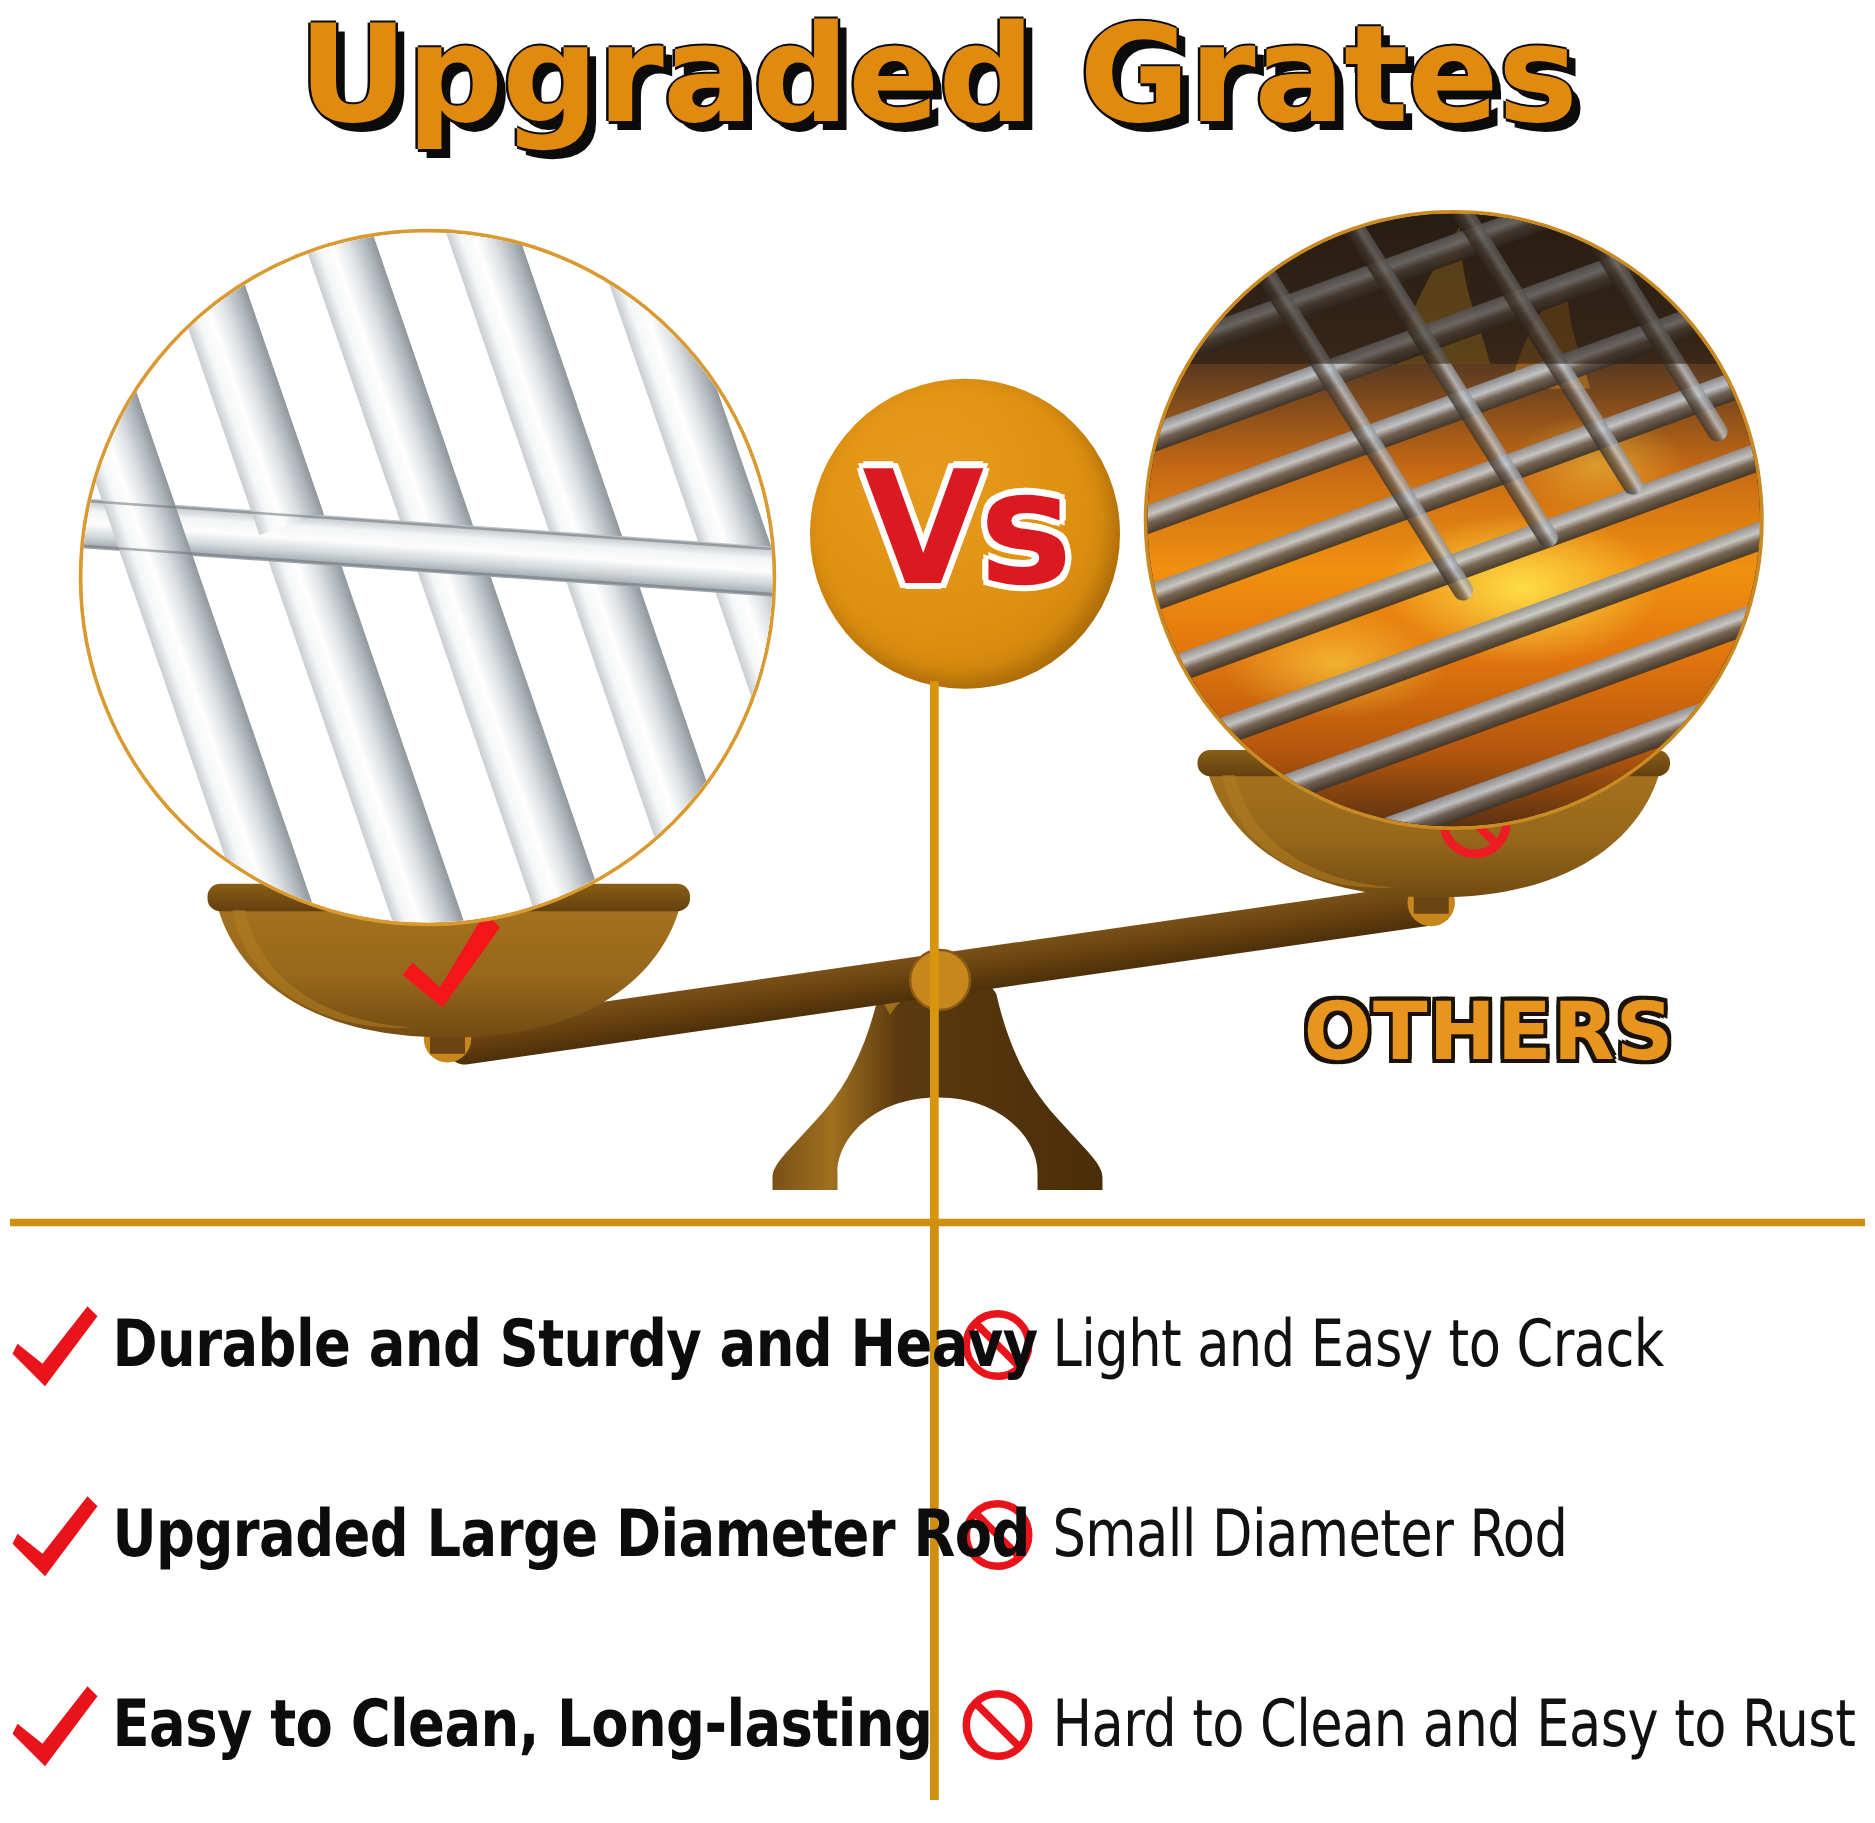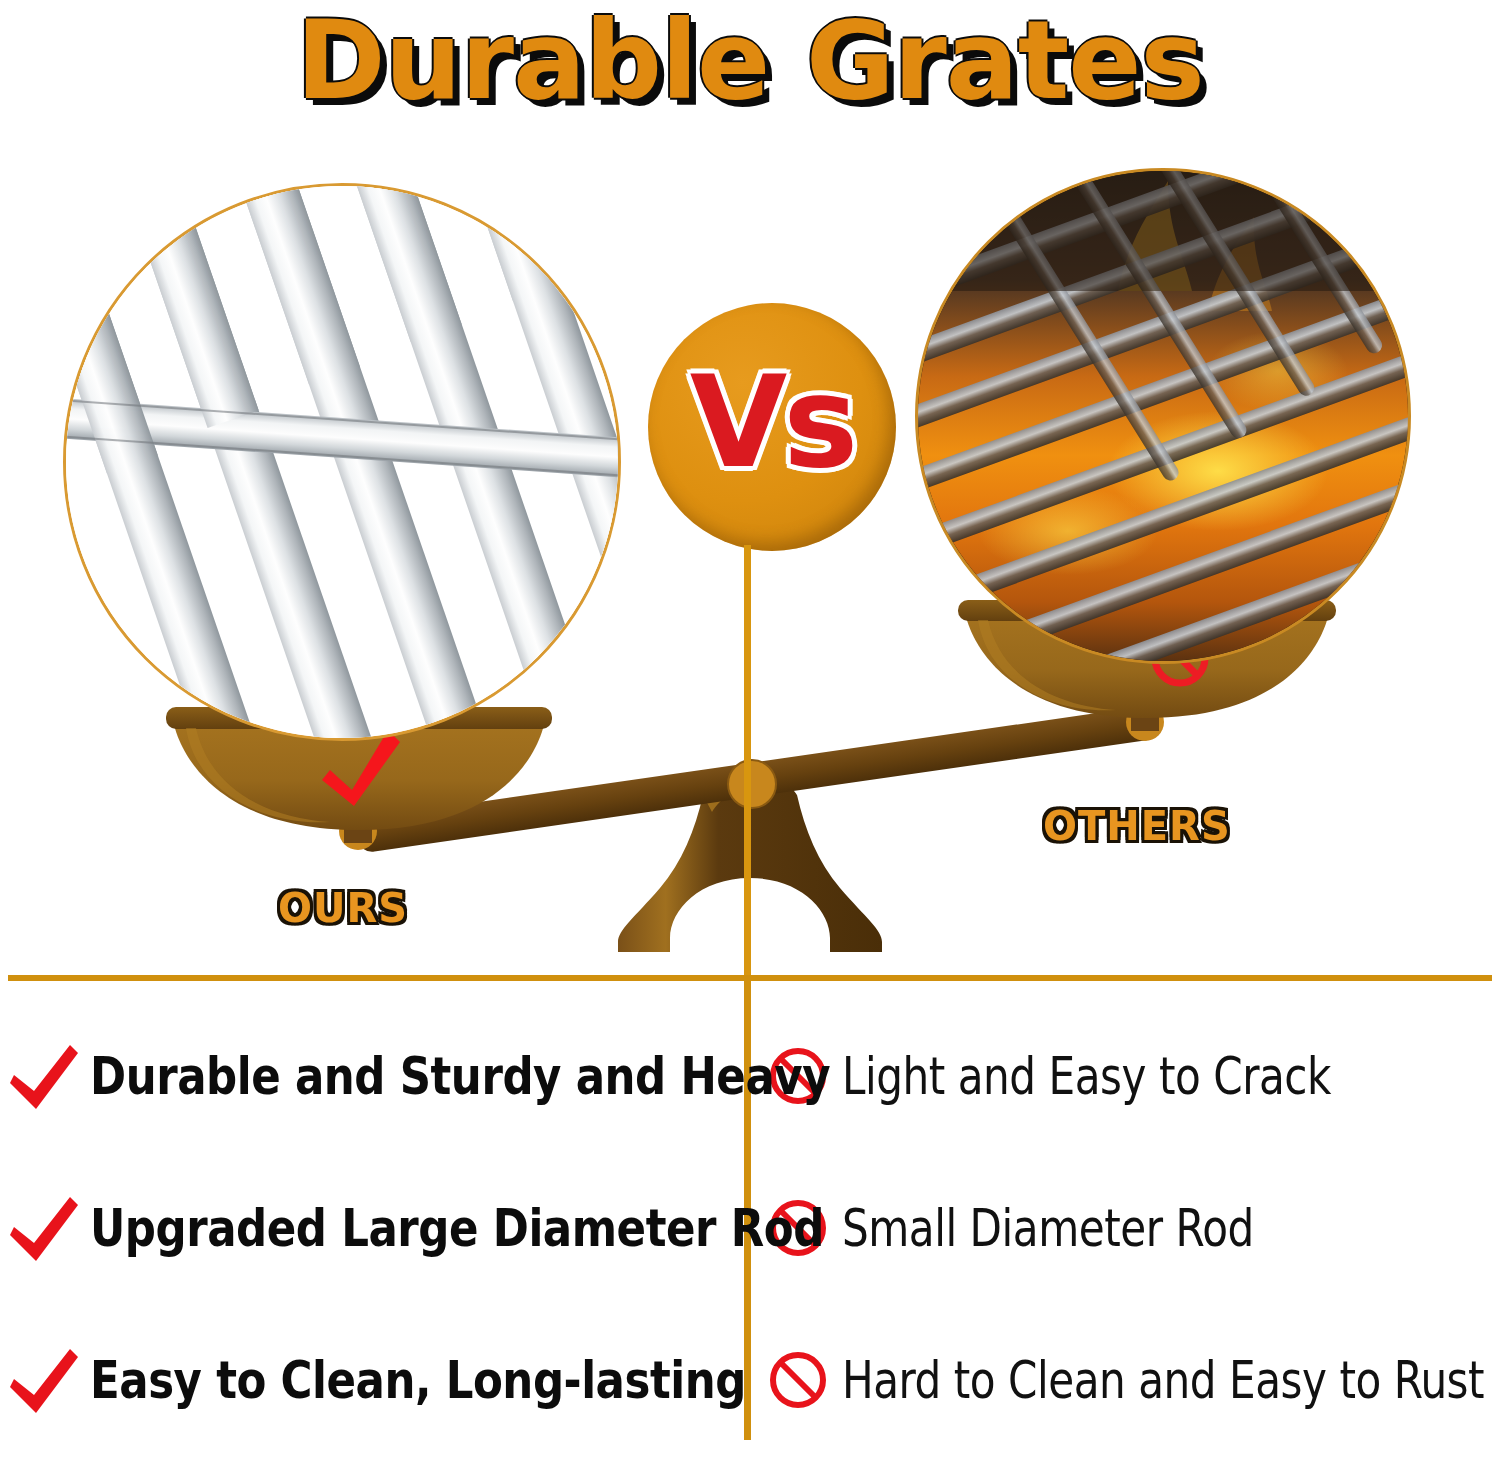--- a/index.html
+++ b/index.html
@@ -71,21 +71,21 @@
       0 -5px 0 #fff, 0 5px 0 #fff, -5px 0 0 #fff, 5px 0 0 #fff;
     user-select: none;
     transform: translateY(-4px);
   }
 
   
   .pan-label {
     position: absolute;
     font-family: "DejaVu Sans", "Liberation Sans", sans-serif;
     font-weight: bold;
-    font-size: 40px;
+    font-size: 64px;
     line-height: 56px;
     color: #E89520;
     text-shadow:
       -3px -3px 0 #1a1206, 3px -3px 0 #1a1206,
       -3px 3px 0 #1a1206, 3px 3px 0 #1a1206,
       0 -3px 0 #1a1206, 0 3px 0 #1a1206,
       -3px 0 0 #1a1206, 3px 0 0 #1a1206;
     letter-spacing: 1px;
     user-select: none;
     white-space: nowrap;
@@ -196,21 +196,21 @@
     transform: scaleX(0.90);
     transform-origin: left center;
     letter-spacing: -0.5px;
   }
 </style>
 </head>
 <body>
 
 <div id="page">
 
-  <div class="title">Durable Grates</div>
+  <div class="title">Upgraded Grates</div>
 
   <div class="hero">
 
     <svg class="hero-svg" viewBox="0 0 1500 978">
       <defs>
         <linearGradient id="panGrad" x1="0" y1="0" x2="0" y2="1">
           <stop offset="0%" stop-color="#A5731F"></stop>
           <stop offset="55%" stop-color="#97681B"></stop>
           <stop offset="100%" stop-color="#734B12"></stop>
         </linearGradient>
@@ -386,21 +386,20 @@
         </g>
 
         <rect x="0" y="0" width="490" height="120" fill="#241A11" opacity="0.55"></rect>
       </svg>
     </div>
 
     <div class="vs-badge">
       <span class="vs-text">Vs</span>
     </div>
 
-    <div class="pan-label label-ours">OURS</div>
     <div class="pan-label label-others">OTHERS</div>
 
     <div class="vline-top"></div>
   </div>
 
   <div class="hline"></div>
   <div class="vline-bottom"></div>
 
   <div class="compare">
 

